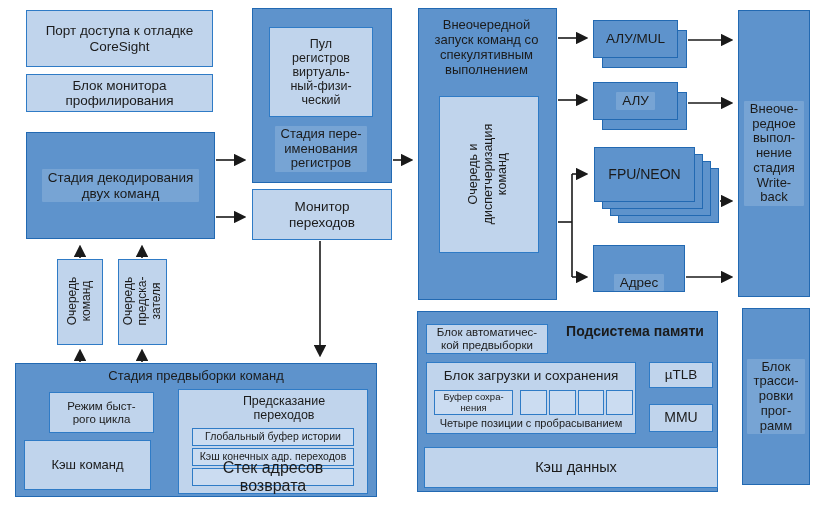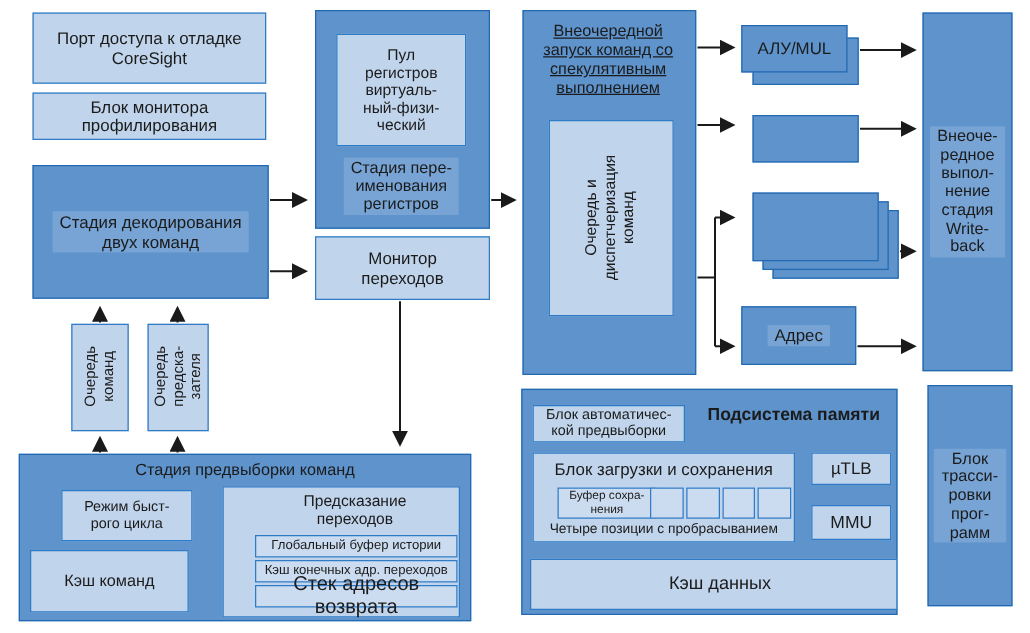--- a/index.html
+++ b/index.html
@@ -7,21 +7,21 @@
     position:relative; width:824px; height:506px;
     background:var(--background,#fff);
     font-family:"Liberation Sans", sans-serif;
     color:var(--text,#1b1b1b);
     font-size:13px; overflow:hidden;
   }
   .abs { position:absolute; box-sizing:border-box; }
   .box { display:flex; align-items:center; justify-content:center;
          text-align:center; white-space:pre-line; line-height:1.13; }
   .light { background:var(--light-fill,#c0d4ec); border:1.6px solid var(--border-light,#2f7bc6); }
-  .light2 { background:var(--light-fill-2,#cbdcf1); border:1px solid var(--border-light,#2f7bc6);margin-left:12px; }
+  .light2 { background:var(--light-fill-2,#cbdcf1); border:1px solid var(--border-light,#2f7bc6); }
   .dark { background:var(--dark-fill,#5e93cc); border:1.8px solid var(--border-dark,#2269b2); }
   .label { display:flex; align-items:center; justify-content:center;
            text-align:center; white-space:pre-line; line-height:1.15; }
   .hl { background:rgba(255,255,255,0.16); padding:1px 6px; border-radius:1px; white-space:pre-line; }
   .vtext { display:flex; align-items:center; justify-content:center; text-align:center;
            white-space:pre-line; transform:rotate(-90deg); line-height:1.18; }
   .cellrow { display:flex; gap:2px; }
   .cell { flex:1; background:var(--light-fill-2,#cbdcf1); border:1px solid var(--border-light,#2f7bc6); }
   svg.arrows { position:absolute; left:0; top:0; pointer-events:none; }
   .ar { stroke:var(--arrow,#1a1a1a); stroke-width:1.6; fill:none; }
@@ -77,41 +77,45 @@
     <div class="abs light" style="left:162px; top:25px; width:190px; height:105px;">
       <div class="abs label" style="left:0; top:3px; width:100%; height:30px; font-size:12.5px;margin-left:11px;">Предсказание
 переходов</div>
       <div class="abs box light2" style="left:13px; top:38px; width:162px; height:18px; font-size:10.5px;">Глобальный буфер истории</div>
       <div class="abs box light2" style="left:13px; top:58px; width:162px; height:18px; font-size:10.5px;">Кэш конечных адр. переходов</div>
       <div class="abs box light2" style="left:13px; top:78px; width:162px; height:18px; font-size:16px;">Стек адресов возврата</div>
     </div>
   </div>
 
   <div class="abs dark" style="left:418px; top:8px; width:139px; height:292px;">
-    <div class="abs label" style="left:2px; top:7px; width:131px; height:64px; font-size:13px;text-decoration:underline;">Внеочередной
+    <div class="abs label" style="left:2px; top:7px; width:131px; height:64px; font-size:13px;">Внеочередной
 запуск команд со
 спекулятивным
 выполнением</div>
     <div class="abs light" style="left:20px; top:87px; width:100px; height:157px;">
       <div class="abs vtext" style="left:-29px; top:29px; width:154px; height:96px; font-size:12.5px;">Очередь и
 диспетчеризация
 команд</div>
     </div>
   </div>
 
   <div class="abs dark" style="left:602px; top:30px; width:85px; height:38px;"></div>
   <div class="abs box dark" style="left:593px; top:20px; width:85px; height:38px; font-size:13.5px;">АЛУ/MUL</div>
 
   <div class="abs dark" style="left:602px; top:92px; width:85px; height:38px;"></div>
+  <div class="abs box dark" style="left:593px; top:82px; width:85px; height:38px; font-size:13.5px;">
+    <span class="hl">АЛУ</span>
+  </div>
 
   <div class="abs dark" style="left:618px; top:168px; width:101px; height:55px;"></div>
   <div class="abs dark" style="left:610px; top:161px; width:101px; height:55px;"></div>
   <div class="abs dark" style="left:602px; top:154px; width:101px; height:55px;"></div>
+  <div class="abs box dark" style="left:594px; top:147px; width:101px; height:55px; font-size:14px;">FPU/NEON</div>
 
-  <div class="abs box dark" style="left:593px; top:245px; width:92px; height:47px; font-size:13.5px;">
+  <div class="abs box dark" style="left:593px; top:245px; width:92px; height:47px; font-size:13.5px;align-items:flex-end;">
     <span class="hl">Адрес</span>
   </div>
 
   <div class="abs box dark" style="left:738px; top:10px; width:72px; height:287px; font-size:13px;">
     <span class="hl">Внеоче-
 редное
 выпол-
 нение
 стадия
 Write-

